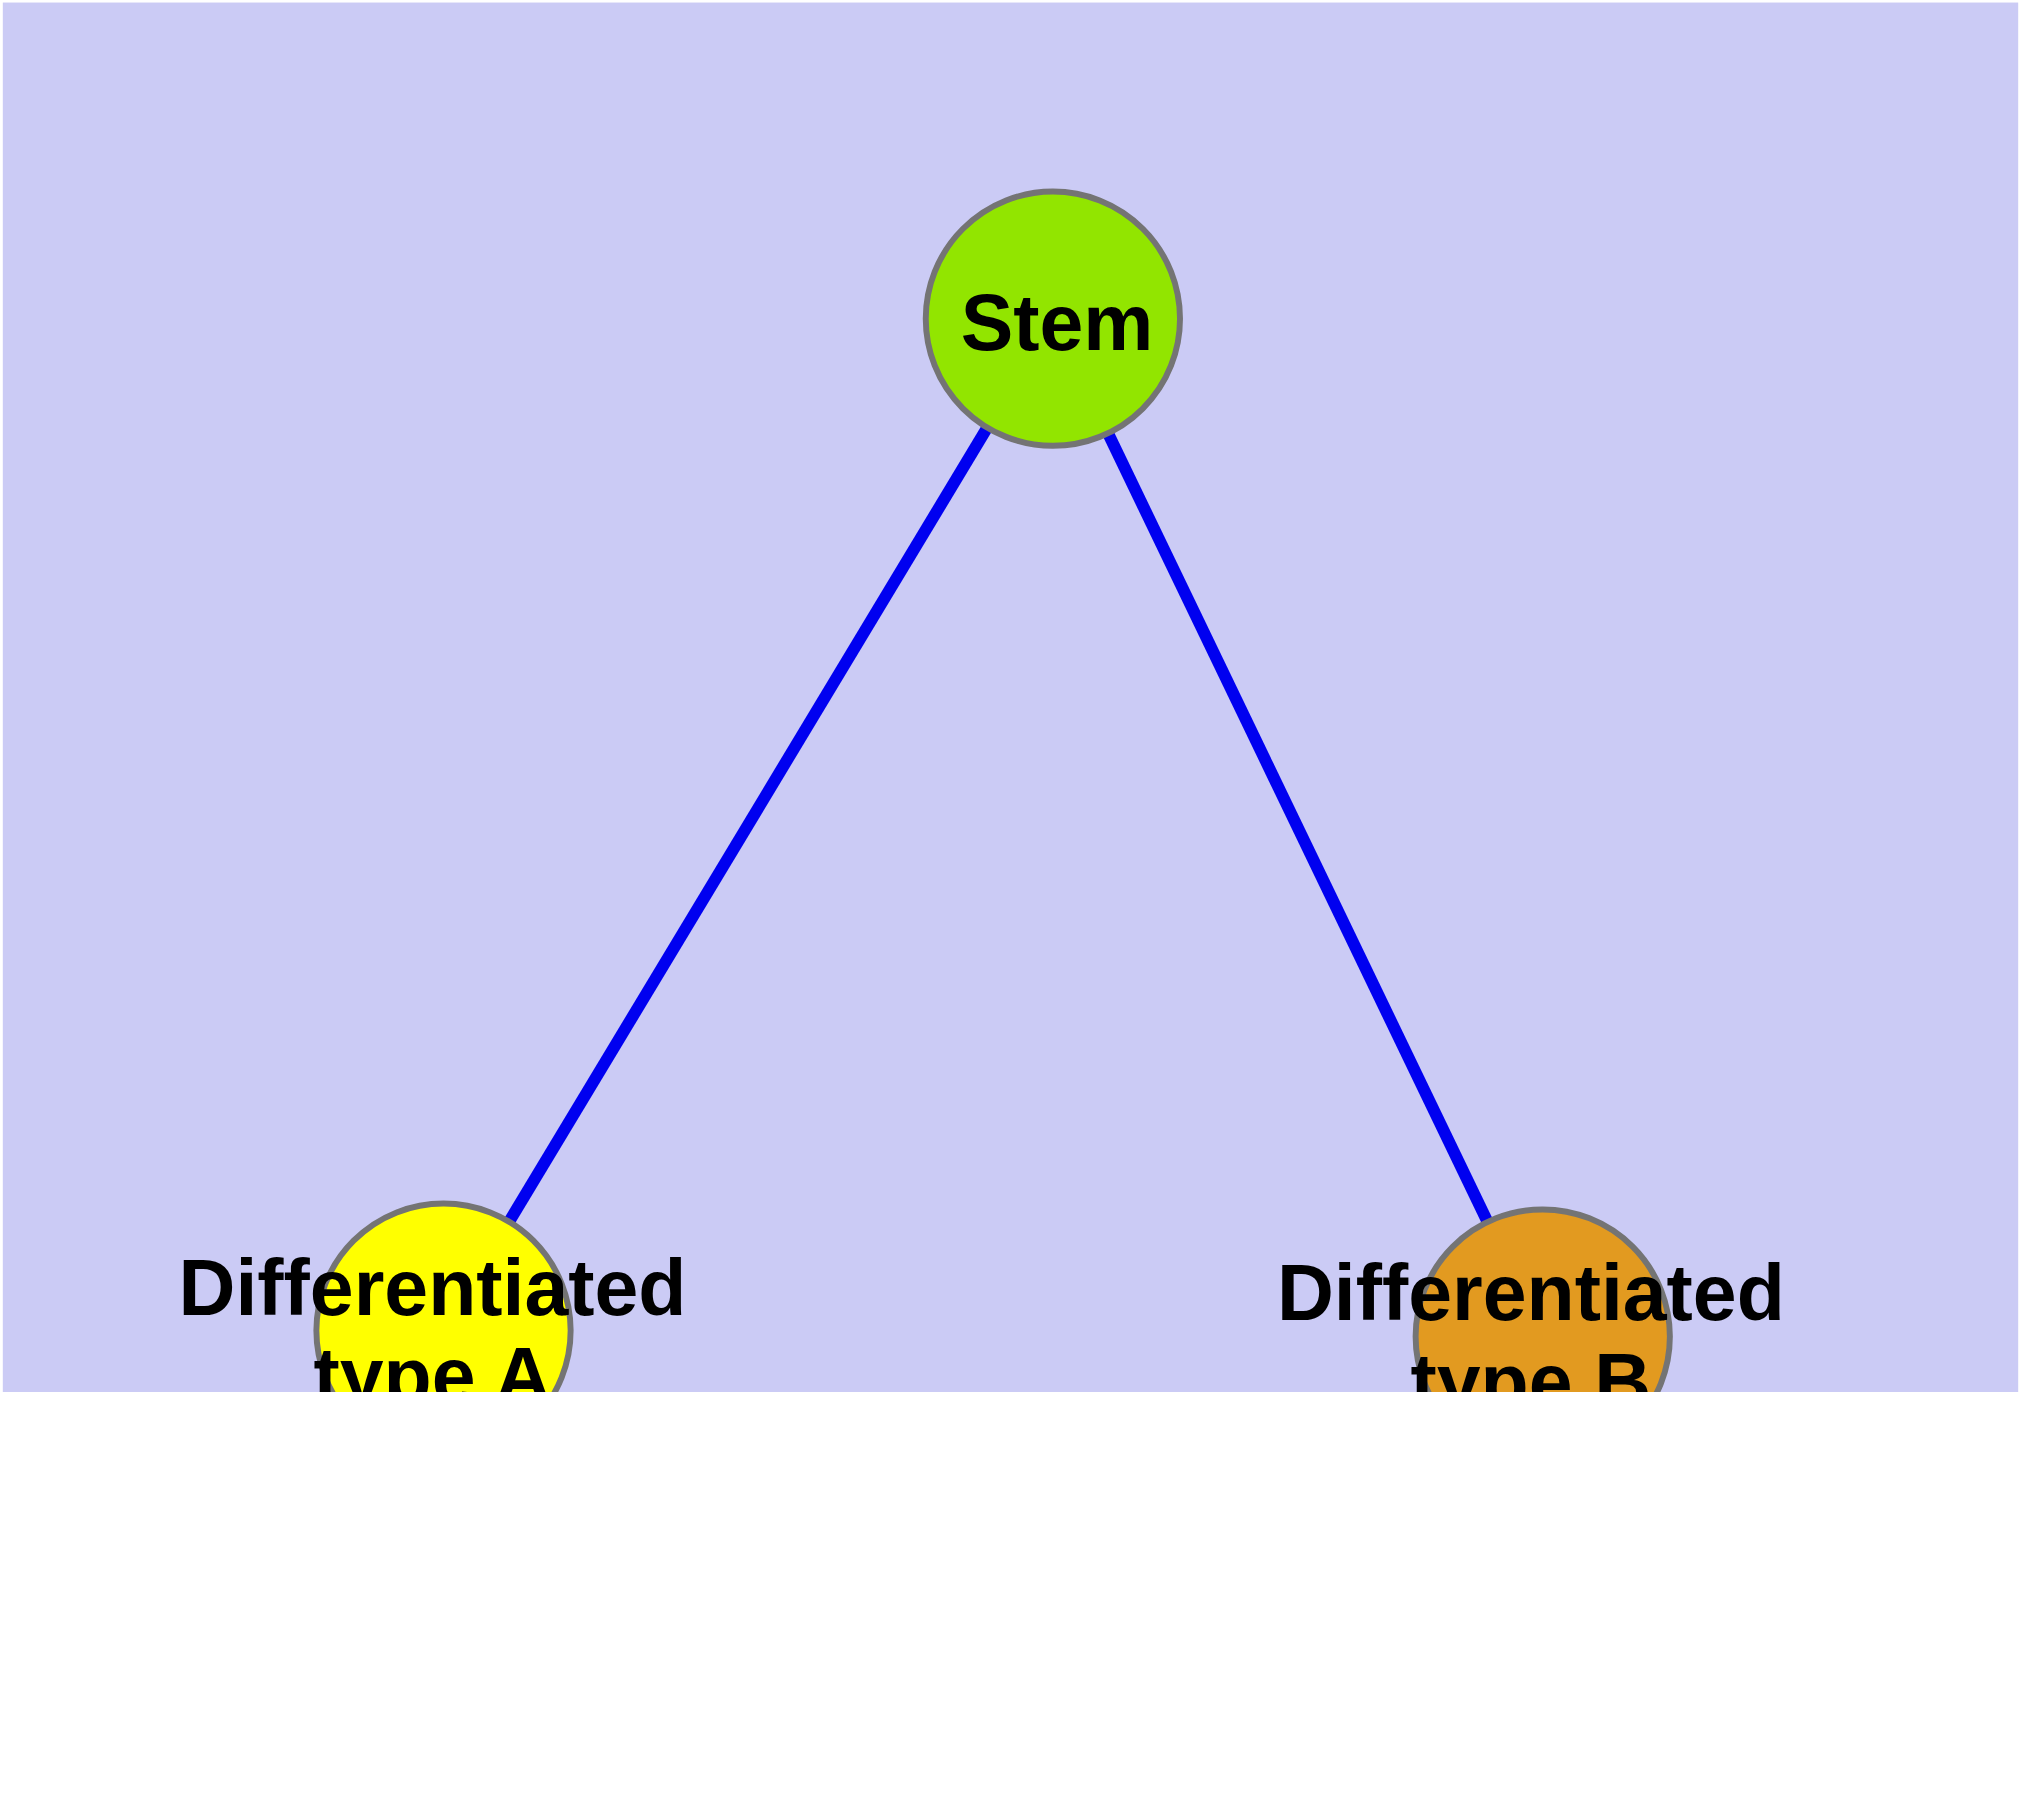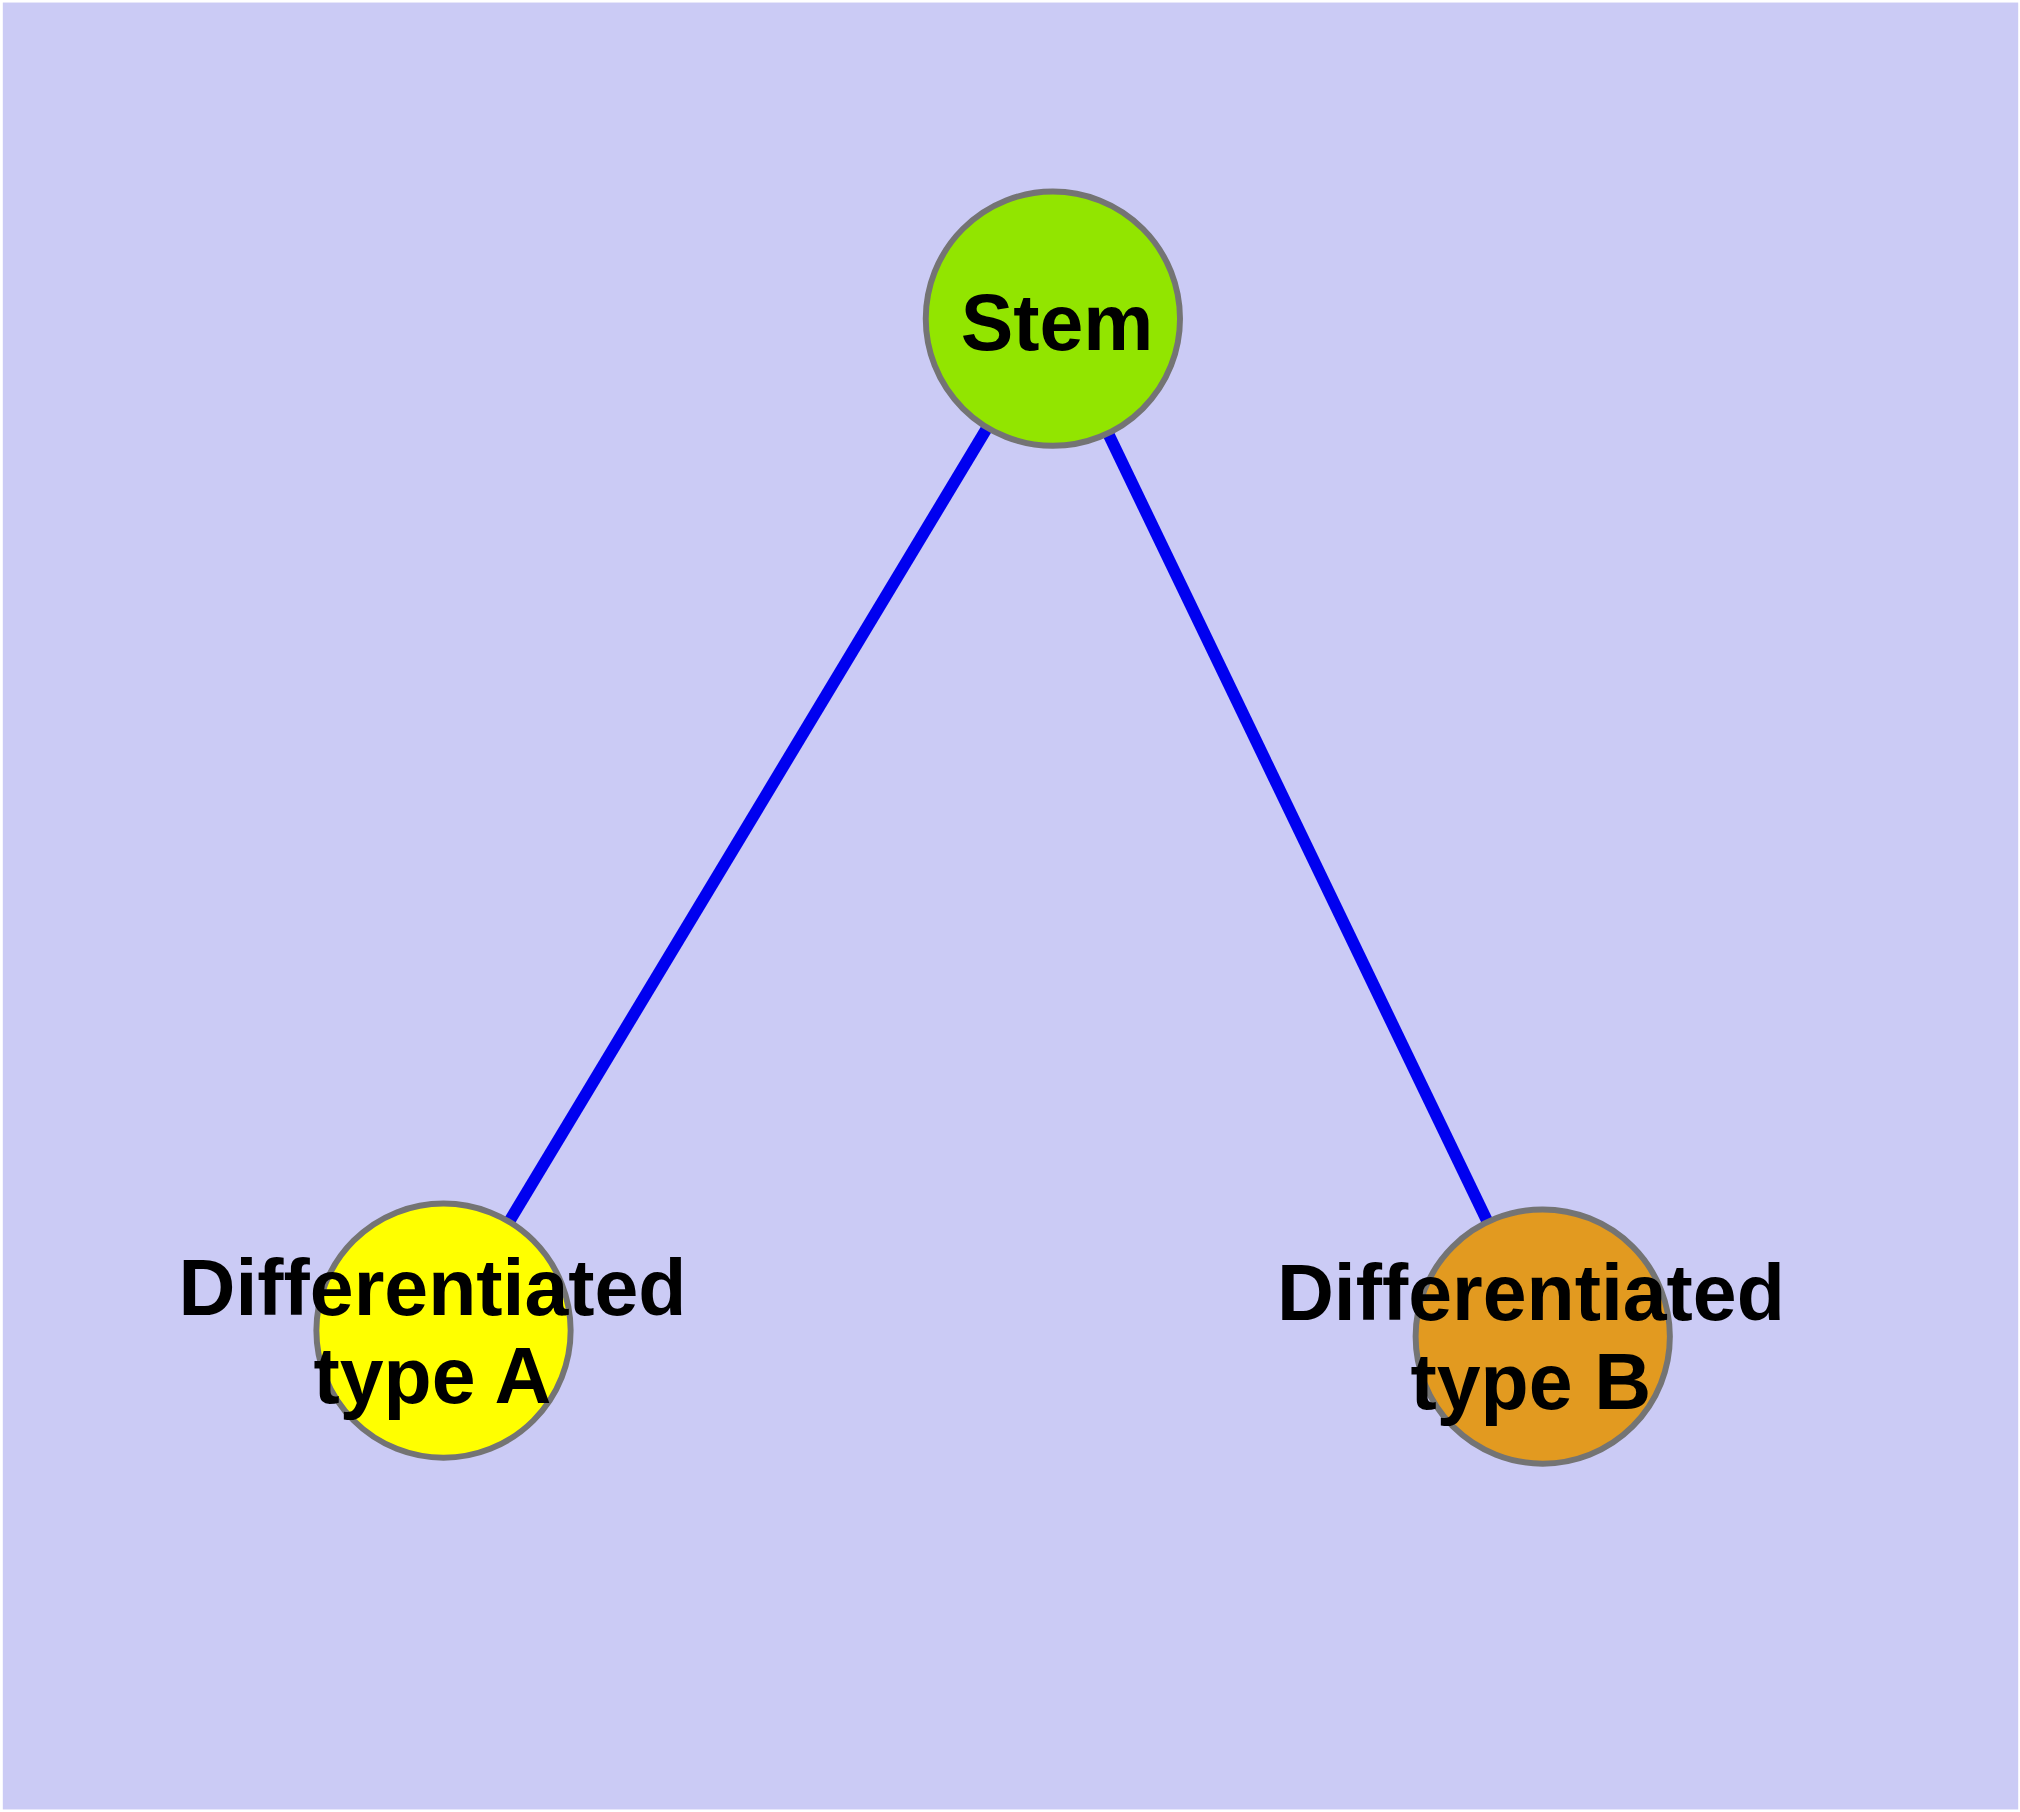--- a/index.html
+++ b/index.html
@@ -3,21 +3,21 @@
 <meta charset="utf-8">
 <style>
   html, body {
     margin: 0;
     padding: 0;
     background: #ffffff;
   }
   #canvas {
     position: relative;
     width: 2021px;
-    height: 1812px;
+    height: 1392px;
     background: #ffffff;
     overflow: hidden;
   }
   #graph-svg {
     display: block;
     width: 2021px;
     height: 1812px;
   }
   .node-ring {
     stroke-width: 7px;

